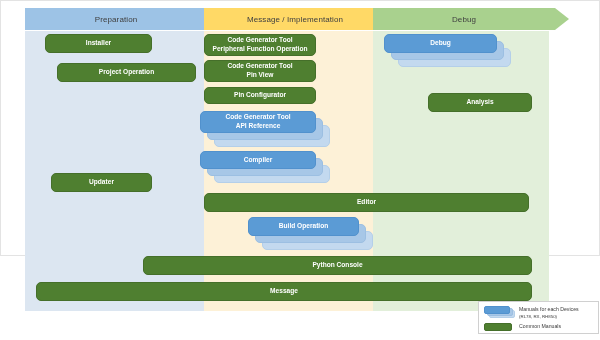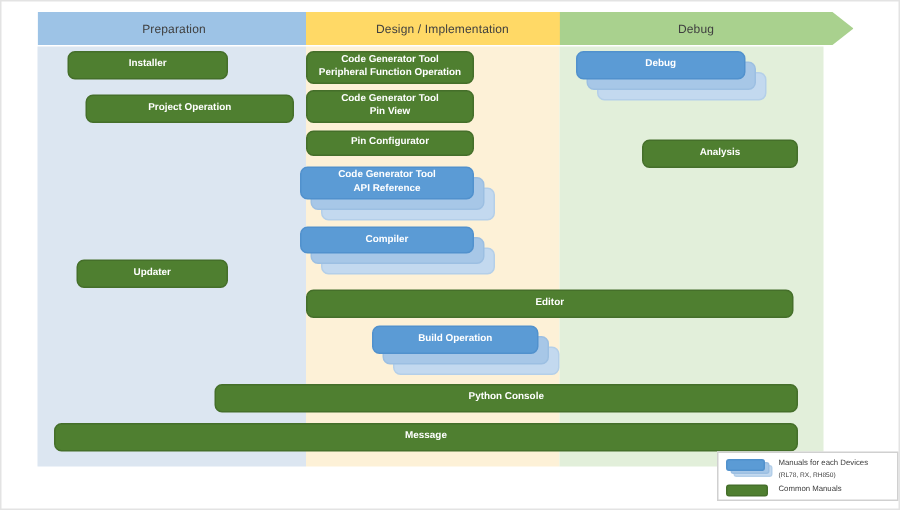--- a/index.html
+++ b/index.html
@@ -3,21 +3,21 @@
 <meta charset="utf-8">
 <style>
   html,body{margin:0;padding:0;}
   body{
     width:600px;height:340px;
     background:#ffffff;
     font-family:"Liberation Sans","DejaVu Sans",sans-serif;
     overflow:hidden;
   }
   #frame{
-    position:absolute;left:0;top:0;width:600px;height:340px;
+    position:absolute;left:0;top:0;width:600px;height:256px;
     background:#ffffff;
     border:1px solid #e3e3e3;
     box-sizing:border-box;
   }
   
   .col-bg{position:absolute;}
   #col-prep-bg{left:24px;top:30px;width:179px;height:280px;background:#dce6f1;}
   #col-design-bg{left:203px;top:30px;width:169px;height:280px;background:#fdf1d7;}
   #col-debug-bg{left:372px;top:30px;width:176px;height:280px;background:#e2efda;}
 
@@ -82,21 +82,21 @@
 <div id="frame">
 
   <div class="col-bg" id="col-prep-bg"></div>
   <div class="col-bg" id="col-design-bg"></div>
   <div class="col-bg" id="col-debug-bg"></div>
 
   <div class="banner" id="banner-prep">
     <span>Preparation</span>
   </div>
   <div class="banner" id="banner-design">
-    <span>Design / Implementation</span>
+    <span>Message / Implementation</span>
   </div>
   <div class="banner" id="banner-debug">
     <span>Debug</span>
   </div>
 
   <div class="card green" style="left:44px;top:33px;width:107px;height:19px;">
     <span>Installer</span>
   </div>
 
   <div class="card green" style="left:56px;top:62px;width:139px;height:19px;">

